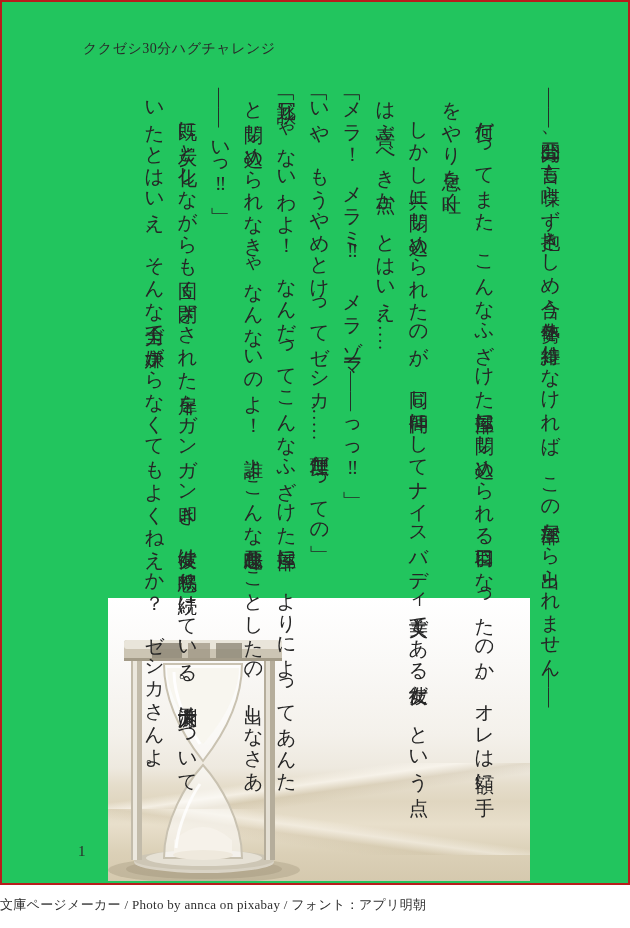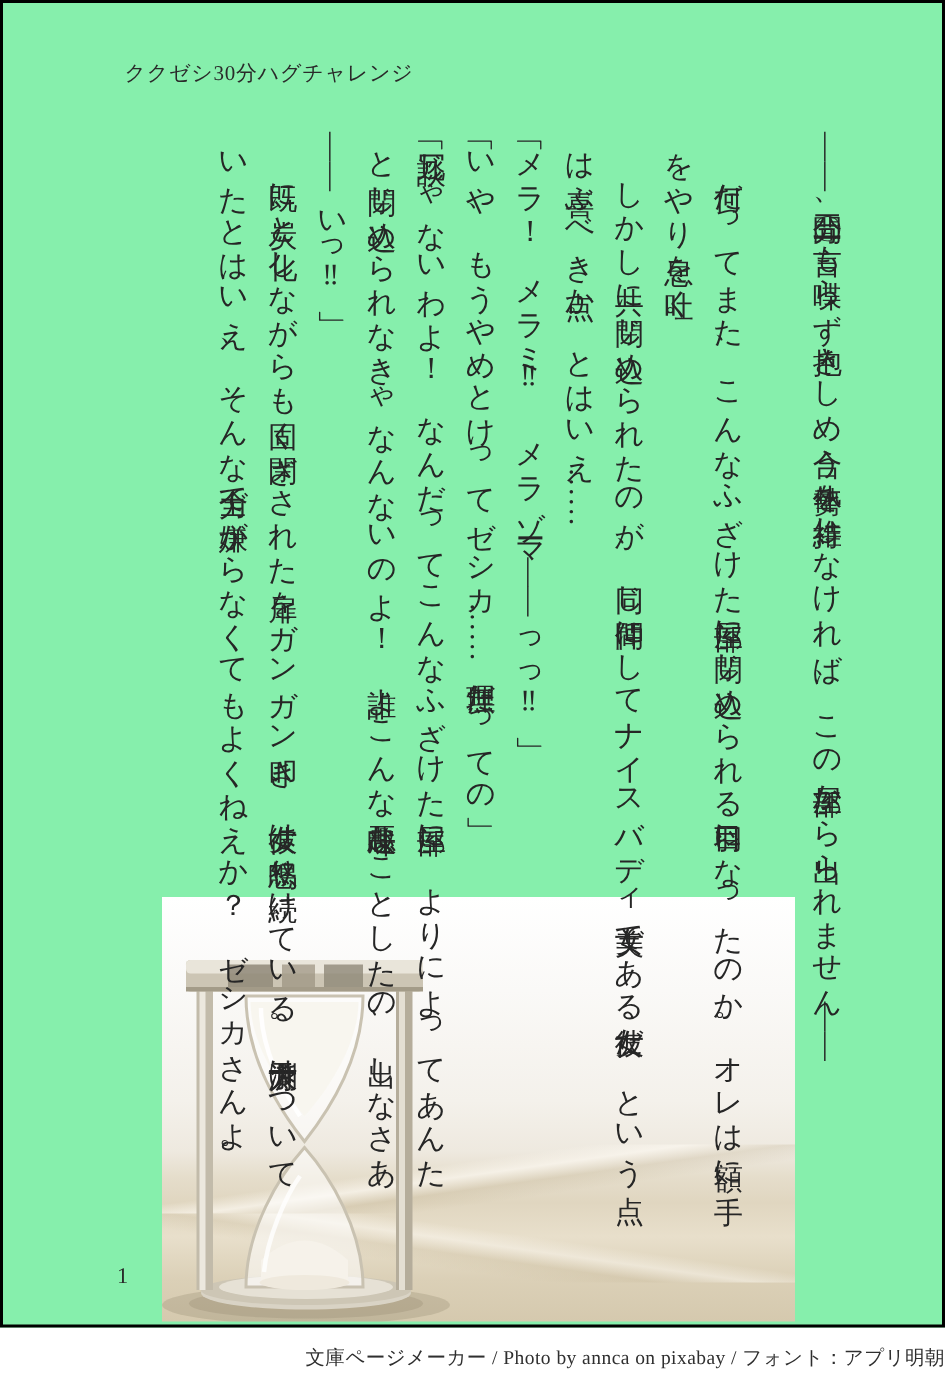--- a/index.html
+++ b/index.html
@@ -7,22 +7,22 @@
     position:relative;
     width:630px;height:928px;
     background:#ffffff;
     font-family:"Liberation Serif","DejaVu Serif",serif;
     overflow:hidden;
   }
   
   .page{
     position:absolute;left:0;top:0;
     width:626px;height:881px;
-    border:2px solid #000000;
-    background:#86efac;
+    border:2px solid #b91c1c;
+    background:#22c55e;
     overflow:hidden;
   }
   
   .title{
     position:absolute;left:81px;top:38px;
     font-size:14px;color:#2a2a2a;letter-spacing:0.5px;
     white-space:nowrap;
   }
   
   .vtext{
@@ -65,21 +65,21 @@
       rgba(250,246,238,0.75) 47%,
       rgba(193,178,146,0.28) 56%,
       rgba(255,255,255,0) 66%);
   }
   .dune.d1{bottom:72px;}
   .dune.d2{bottom:26px;transform:scaleX(-1);opacity:.7;}
   .hourglass{position:absolute;left:-4px;top:36px;}
   
   .footer{
     position:absolute;left:0;top:896px;width:630px;
-    text-align:right;
+    text-align:left;
     font-size:13px;color:#2f2f2f;letter-spacing:0.3px;
   }
 </style>
 </head>
 <body>
 
 <div class="canvas">
 
   <div class="page">
 

